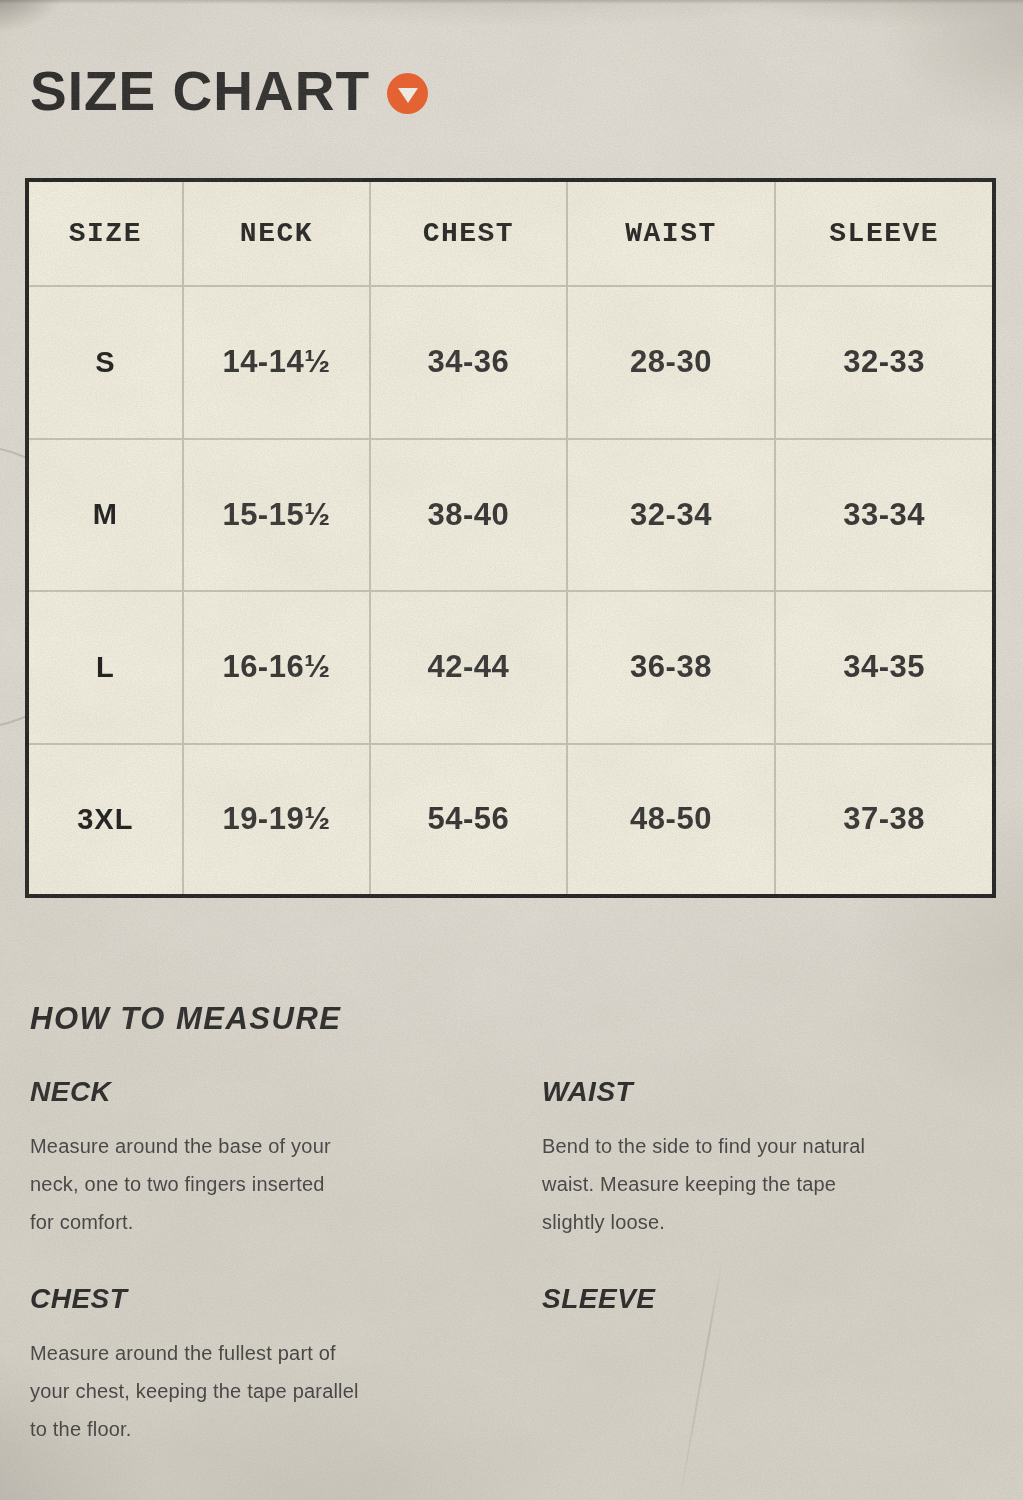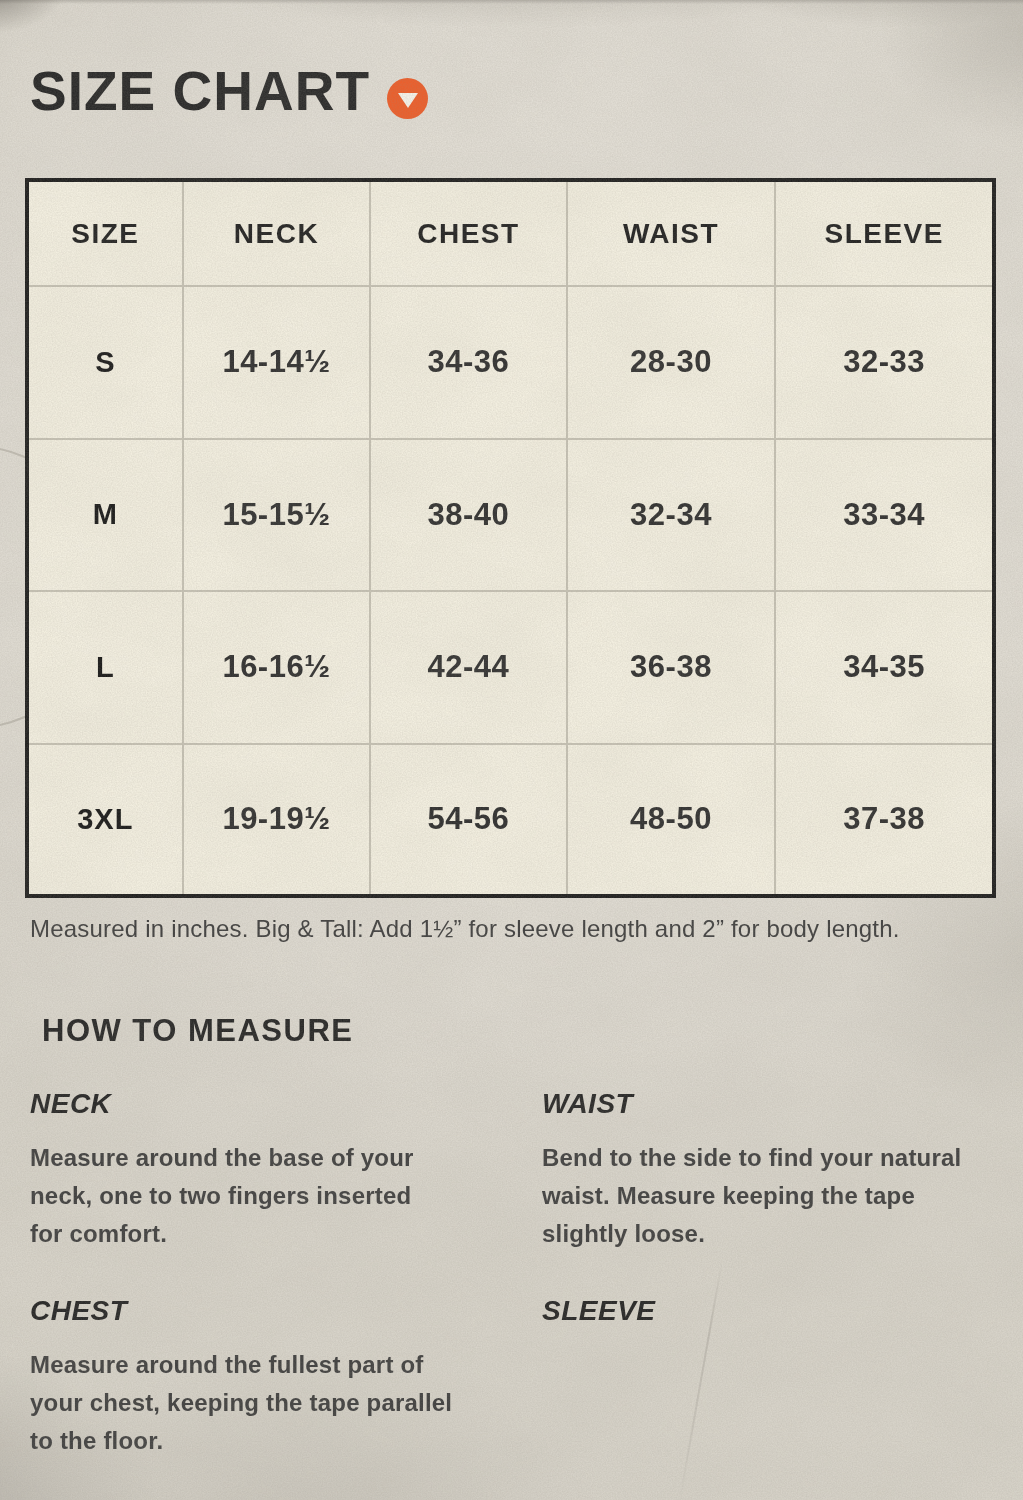--- a/index.html
+++ b/index.html
@@ -58,21 +58,21 @@
     transform: rotate(10deg);
     z-index: 1;
     pointer-events: none;
   }
   
   .title-row {
     position: absolute;
     left: 30px;
     top: 64px;
     display: flex;
-    align-items: flex-end;
+    align-items: center;
     gap: 17px;
     z-index: 3;
   }
   .title-row h1 {
     margin: 0;
     font-size: 55px;
     line-height: 1;
     font-weight: bold;
     letter-spacing: 1px;
     color: #242424;
@@ -114,20 +114,21 @@
     vertical-align: middle;
     padding: 0;
   }
   .size-table thead tr { height: 106px; }
   .size-table tbody tr { height: 102px; }
   .size-table th {
     font-size: 28px;
     font-weight: bold;
     letter-spacing: 1.5px;
     color: #1D1D1D;
+    font-family: Liberation Mono, monospace;
   }
   .size-table td {
     font-size: 31px;
     font-weight: bold;
     color: #2C2C2C;
     letter-spacing: 0.5px;
   }
   .size-table td.size-col {
     font-size: 29px;
     font-weight: bold;
@@ -149,50 +150,50 @@
   }
   
   .htm {
     position: absolute;
     left: 30px;
     top: 1003px;
     right: 25px;
     z-index: 3;
   }
   .htm h2 {
-    margin: 12px;
+    margin: 0;
     font-size: 31px;
     line-height: 1;
     font-weight: bold;
     letter-spacing: 1.5px;
     color: #222222;
+    font-style: italic;
   }
   .measure-cols {
     display: grid;
     grid-template-columns: 452px 1fr;
     column-gap: 60px;
     margin-top: 44px;
   }
   .measure-block h3 {
     margin: 0 0 21px 0;
     font-size: 28px;
     line-height: 1;
     font-weight: bold;
     font-style: italic;
     letter-spacing: 0.5px;
     color: #212121;
   }
   .measure-block p {
     margin: 0 0 44px 0;
-    font-size: 24px;
+    font-size: 20px;
     line-height: 38px;
     color: #3D3D3D;
     white-space: pre-line;
     letter-spacing: 0.2px;
-    font-weight: bold;
   }
 </style>
 </head>
 <body>
 
 <div class="page">
 
   <div class="shading"></div>
   <div class="watermark-circle"></div>
   <div class="scratch"></div>
@@ -246,21 +247,20 @@
         <tr>
           <td class="size-col">3XL</td>
           <td>19-19½</td>
           <td>54-56</td>
           <td>48-50</td>
           <td>37-38</td>
         </tr>
       </tbody>
   </table>
 
-  <p class="footnote">Measured in inches. Big &amp; Tall: Add 1½” for sleeve length and 2” for body length.</p>
 
   <section class="htm">
     <h2>HOW TO MEASURE</h2>
     <div class="measure-cols">
       <div class="measure-col">
         <div class="measure-block">
           <h3>NECK</h3>
           <p>Measure around the base of your
 neck, one to two fingers inserted
 for comfort.</p>

